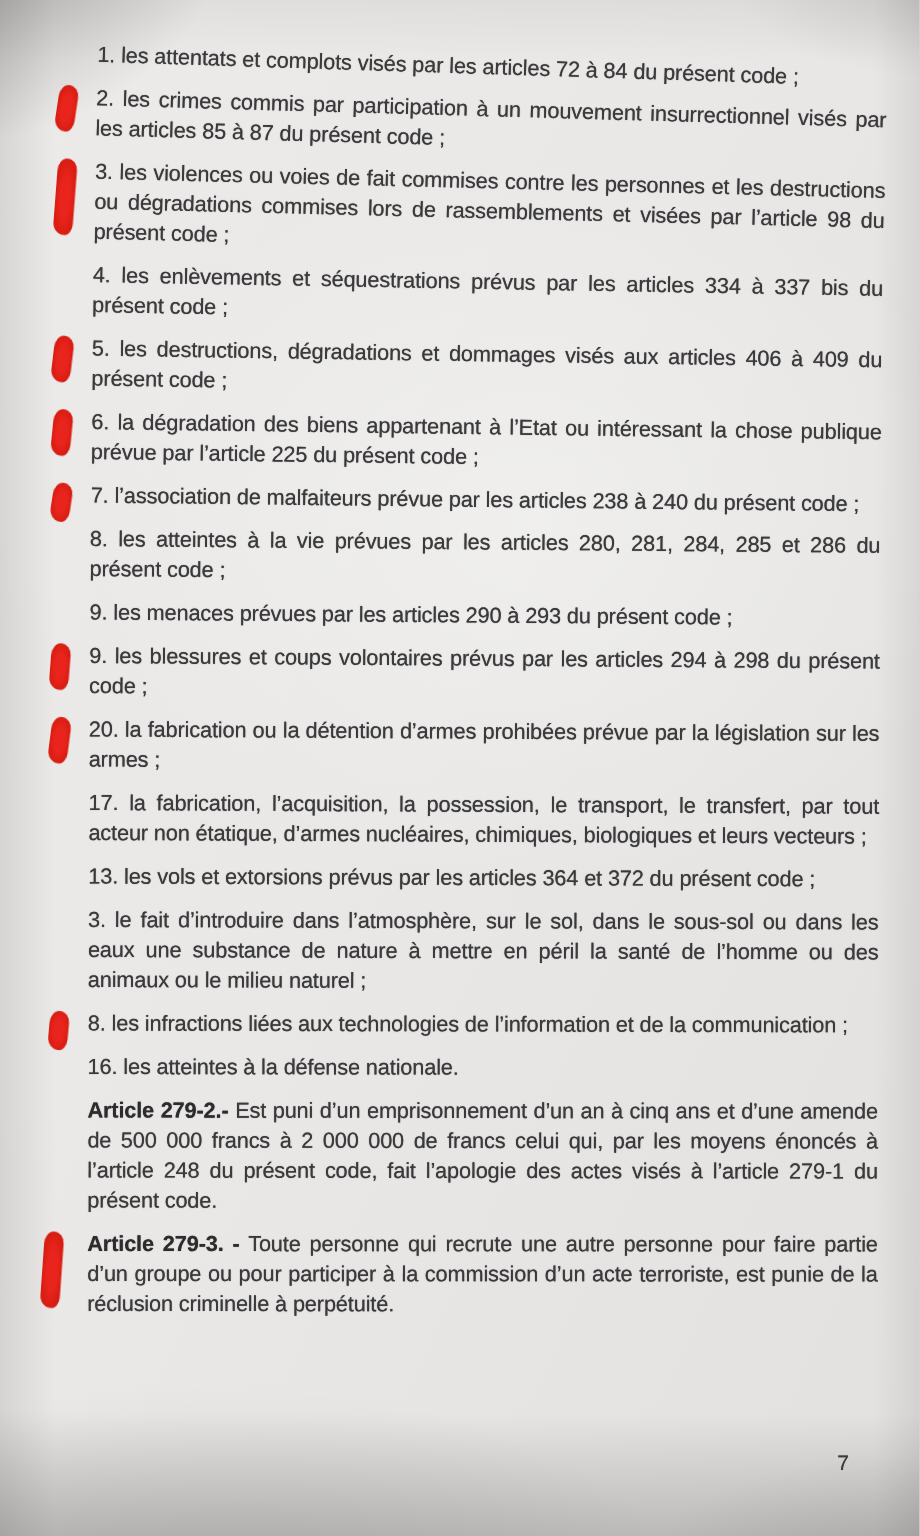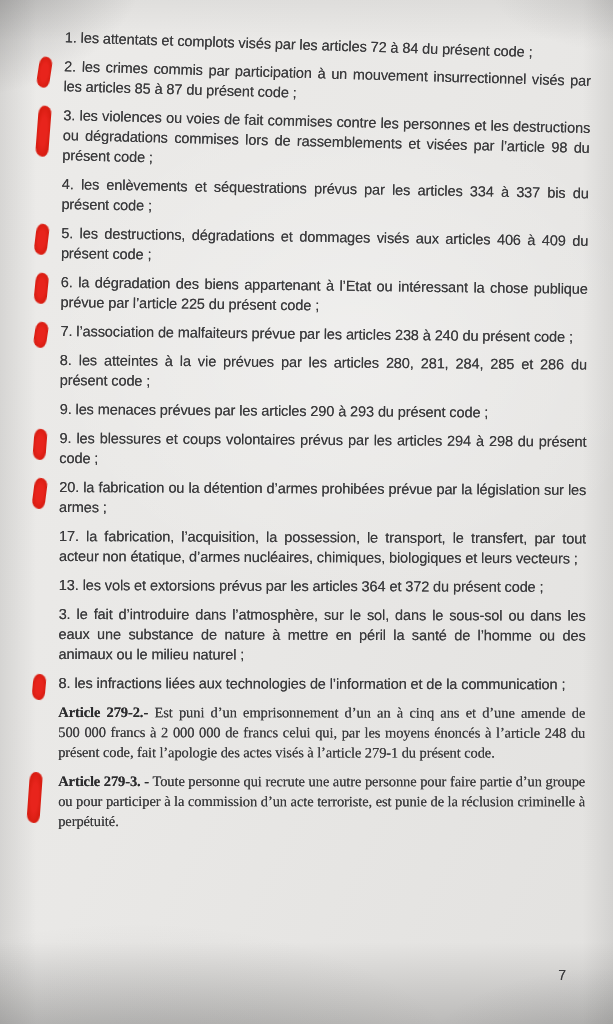--- a/index.html
+++ b/index.html
@@ -31,21 +31,21 @@
     position: relative;
     margin: 0 0 9px 0;
     text-align: justify;
     font-size: 14.5px;
     line-height: 20px;
     letter-spacing: -0.1px;
     color: #3a3a3c;
     text-shadow: 0 0 0.6px rgba(58,58,60,.85);
     transform-origin: left top;
   }
-  p.article { margin-top: 3px; font-family: Liberation Serif, serif; }
+  p.article { margin-top: 3px; }
   p.article .label { font-weight: 700; color: #2c2c2e; }
   .marker {
     position: absolute;
     left: -26px; top: 1px;
     width: 13px;
     height: calc(100% - 9px);
     min-height: 26px;
     border-radius: 8px 9px 7px 9px / 11px 10px 10px 11px;
     background: radial-gradient(closest-side, #ef2b20 55%, #da1e12 100%);
     filter: blur(0.4px);
@@ -73,17 +73,18 @@
       <p class="item" style="transform: rotate(0.75deg) translateX(3px);"><span class="marker" style="transform: rotate(5deg); background: radial-gradient(closest-side, rgb(232, 36, 28) 55%, rgb(217, 29, 18) 100%);"></span><span class="num">6.</span> <span class="txt">la dégradation des biens appartenant à l’Etat ou intéressant la chose publique prévue par l’article 225 du présent code&nbsp;;</span></p>
       <p class="item" style="transform: rotate(0.65deg) translateX(2.6px);"><span class="marker" style="transform: rotate(8deg); background: radial-gradient(closest-side, rgb(232, 36, 28) 55%, rgb(217, 29, 18) 100%);"></span><span class="num">7.</span> <span class="txt">l’association de malfaiteurs prévue par les articles 238 à 240 du présent code&nbsp;;</span></p>
       <p class="item" style="transform: rotate(0.5deg) translateX(2px);"><span class="num">8.</span> <span class="txt">les atteintes à la vie prévues par les articles 280, 281, 284, 285 et 286 du présent code&nbsp;;</span></p>
       <p class="item" style="transform: rotate(0.45deg) translateX(1.8px);"><span class="num">9.</span> <span class="txt">les menaces prévues par les articles 290 à 293 du présent code&nbsp;;</span></p>
       <p class="item" style="transform: rotate(0.4deg) translateX(1.6px);"><span class="marker" style="transform: rotate(4deg); background: radial-gradient(closest-side, rgb(232, 36, 28) 55%, rgb(217, 29, 18) 100%);"></span><span class="num">9.</span> <span class="txt">les blessures et coups volontaires prévus par les articles 294 à 298 du présent code&nbsp;;</span></p>
       <p class="item" style="transform: rotate(0.32deg) translateX(1.3px);"><span class="marker" style="transform: rotate(7deg); background: radial-gradient(closest-side, rgb(232, 36, 28) 55%, rgb(217, 29, 18) 100%);"></span><span class="num">20.</span> <span class="txt">la fabrication ou la détention d’armes prohibées prévue par la législation sur les armes&nbsp;;</span></p>
       <p class="item" style="transform: rotate(0.27deg) translateX(1.1px);"><span class="num">17.</span> <span class="txt">la fabrication, l’acquisition, la possession, le transport, le transfert, par tout acteur non étatique, d’armes nucléaires, chimiques, biologiques et leurs vecteurs&nbsp;;</span></p>
       <p class="item" style="transform: rotate(0.22deg) translateX(0.9px);"><span class="num">13.</span> <span class="txt">les vols et extorsions prévus par les articles 364 et 372 du présent code&nbsp;;</span></p>
       <p class="item" style="transform: rotate(0.18deg) translateX(0.7px);"><span class="num">3.</span> <span class="txt">le fait d’introduire dans l’atmosphère, sur le sol, dans le sous-sol ou dans les eaux une substance de nature à mettre en péril la santé de l’homme ou des animaux ou le milieu naturel&nbsp;;</span></p>
       <p class="item" style="transform: rotate(0.14deg) translateX(0.6px);"><span class="marker" style="transform: rotate(5deg); background: radial-gradient(closest-side, rgb(232, 36, 28) 55%, rgb(217, 29, 18) 100%);"></span><span class="num">8.</span> <span class="txt">les infractions liées aux technologies de l’information et de la communication&nbsp;;</span></p>
+      <p class="item" style="transform: rotate(0.1deg) translateX(0.4px);"><span class="num">16.</span> <span class="txt">les atteintes à la défense nationale.</span></p>
       <p class="article" style="transform: rotate(0.08deg) translateX(0.3px);"><span class="label">Article 279-2.-</span> <span class="txt">Est puni d’un emprisonnement d’un an à cinq ans et d’une amende de 500&nbsp;000 francs à 2&nbsp;000&nbsp;000 de francs celui qui, par les moyens énoncés à l’article 248 du présent code, fait l’apologie des actes visés à l’article 279-1 du présent code.</span></p>
       <p class="article" style="transform: rotate(0.04deg) translateX(0.2px);"><span class="marker" style="transform: rotate(4deg); background: radial-gradient(closest-side, rgb(232, 36, 28) 55%, rgb(217, 29, 18) 100%);"></span><span class="label">Article 279-3. -</span> <span class="txt">Toute personne qui recrute une autre personne pour faire partie d’un groupe ou pour participer à la commission d’un acte terroriste, est punie de la réclusion criminelle à perpétuité.</span></p>
     </div>
   <div class="pageno">7</div>
 </div>
 
 </body></html>

